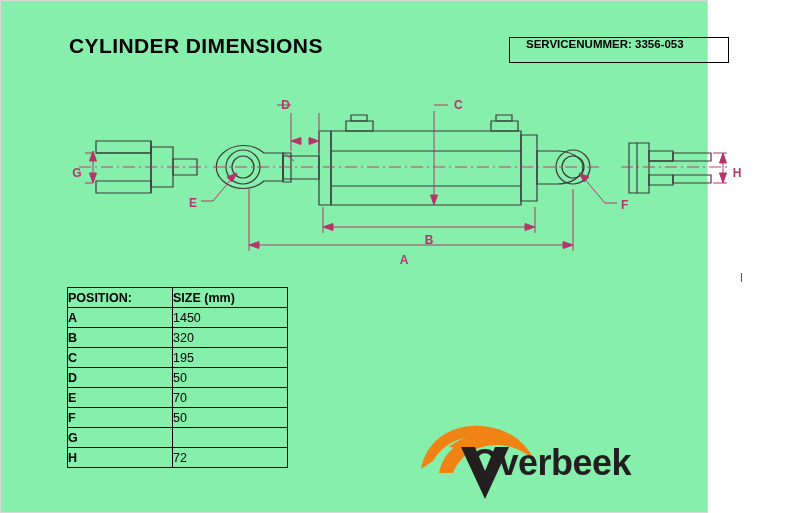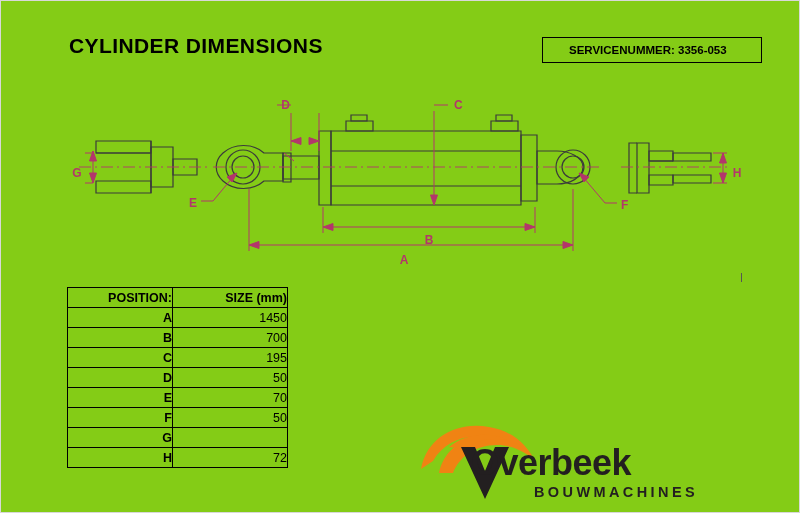--- a/index.html
+++ b/index.html
@@ -10,23 +10,23 @@
   body {
     width: 800px;
     height: 513px;
     font-family: "Liberation Sans", sans-serif;
     position: relative;
     overflow: hidden;
   }
   .page {
     position: absolute;
     left: 0; top: 0;
-    width: 800px;
+    width: 708px;
     height: 513px;
-    background: #84cc16;
+    background: #86efac;
     border: 1px solid #d8d8d8;
     box-sizing: border-box;
   }
   
   .title {
     position: absolute;
     left: 68px;
     top: 33px;
     font-size: 21px;
     font-weight: bold;
@@ -36,23 +36,22 @@
   }
   .service-box {
     position: absolute;
     left: 508px;
     top: 36px;
     width: 220px;
     height: 26px;
     border: 1px solid #000000;
     box-sizing: border-box;
     display: flex;
-    align-items: center;
-    padding-left: 26px;
-    margin-left: 33px;
+    align-items: flex-start;
+    padding-left: 16px;
   }
   .service-box span {
     font-size: 11.5px;
     font-weight: bold;
     color: #000000;
     white-space: nowrap;
   }
   
   .drawing {
     position: absolute;
@@ -65,21 +64,21 @@
   
   .dim-table {
     position: absolute;
     left: 66px;
     top: 286px;
     border-collapse: collapse;
     font-size: 12.5px;
   }
   .dim-table td, .dim-table th {
     border: 1px solid #000000;
-    text-align: right;
+    text-align: left;
     height: 19px;
     padding: 0;
     color: #000000;
   }
   .dim-table th {
     font-weight: bold;
     font-size: 12.5px;
   }
   .col-pos { width: 104px; }
   .col-size { width: 114px; margin-left: 28px; }
@@ -270,21 +269,21 @@
         <th class="col-size">SIZE (mm)</th>
       </tr>
     </thead>
     <tbody>
       <tr>
         <td class="pos-cell">A</td>
         <td>1450</td>
       </tr>
       <tr>
         <td class="pos-cell">B</td>
-        <td>700</td>
+        <td>320</td>
       </tr>
       <tr>
         <td class="pos-cell">C</td>
         <td>195</td>
       </tr>
       <tr>
         <td class="pos-cell">D</td>
         <td>50</td>
       </tr>
       <tr>
@@ -307,15 +306,14 @@
   </table>
 
   <svg class="logo" viewBox="0 0 340 92" xmlns="http://www.w3.org/2000/svg">
 
     <path d="M12,56 C18,24 48,8 80,14 C104,18 118,32 126,48 C118,40 104,32 88,32 C66,32 50,44 44,60 L30,60 C34,40 50,26 70,24 C54,22 34,30 24,48 Z" fill="#f08313"></path>
     <path d="M40,34 C56,20 84,18 100,28 C86,24 68,26 56,36 Z" fill="#f08313"></path>
 
     <path d="M52,34 L76,86 L100,34 L86,34 L76,58 L66,34 Z" fill="#231f20"></path>
   </svg>
   <div class="logo-text">Overbeek</div>
-  <div class="logo-sub">BOUWMACHINES</div>
 
 </div>
 
 </body></html>

